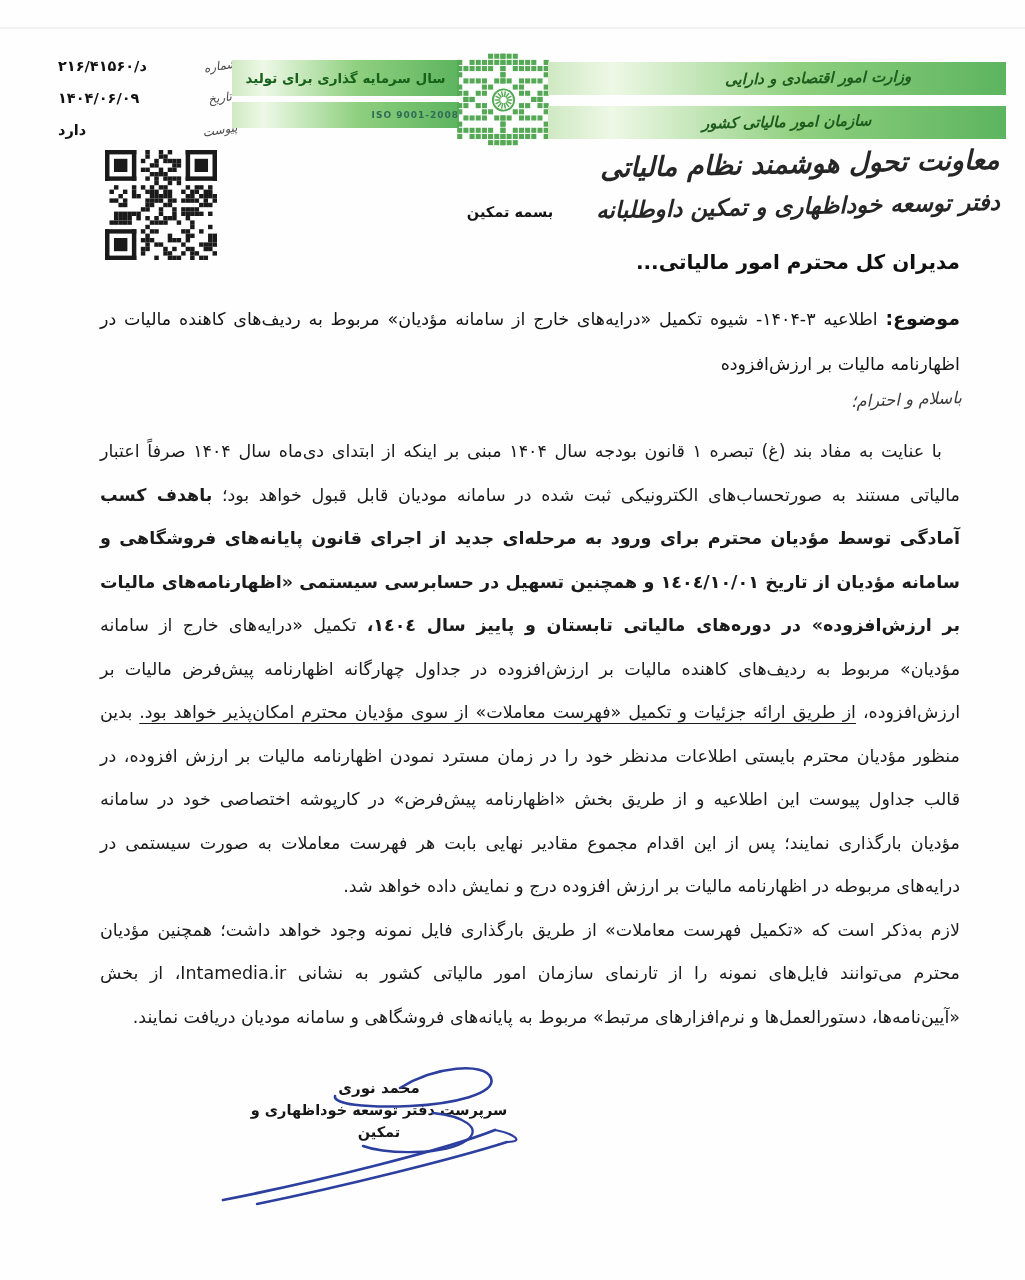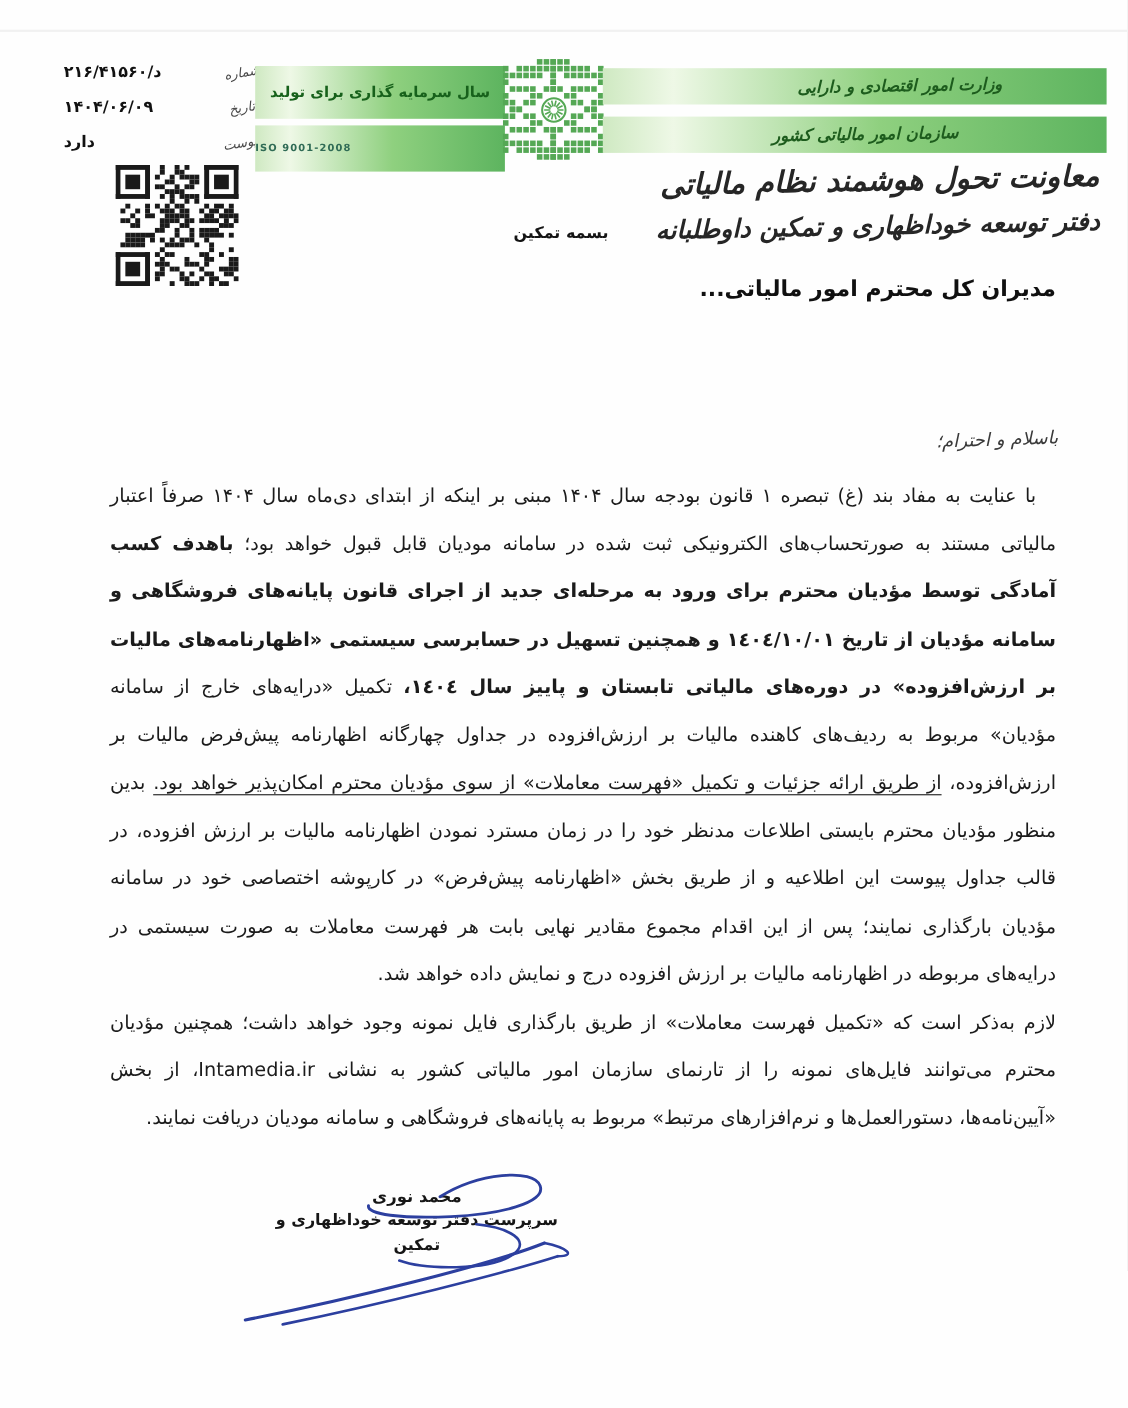--- a/index.html
+++ b/index.html
@@ -13,22 +13,22 @@
   .meta{position:absolute;left:58px;top:50px;width:188px;direction:rtl;}
   .meta-row{display:flex;align-items:center;justify-content:flex-start;height:32px;}
   .meta-label{
     width:52px;font-family:"DejaVu Serif",serif;font-style:italic;font-size:12px;
     color:#4a4a4a;transform:rotate(-9deg);text-align:center;flex:0 0 auto;
   }
   .meta-value{font-weight:bold;font-size:14.5px;color:#111;text-align:left;flex:1;direction:ltr;}
   
   .bar{background:linear-gradient(90deg,#cfe9c2 0%,#eef8e6 14%,#8fd07f 55%,#5db45f 100%);}
   .banner-left{position:absolute;left:232px;top:60px;width:227px;}
-  .banner-left .bar1{height:48px;display:flex;align-items:center;justify-content:center;}
-  .banner-left .bar2{height:42px;margin-top:6px;display:flex;align-items:center;justify-content:flex-start;}
+  .banner-left .bar1{height:36px;display:flex;align-items:center;justify-content:center;}
+  .banner-left .bar2{height:26px;margin-top:6px;display:flex;align-items:center;justify-content:flex-end;}
   .slogan{font-size:13.5px;font-weight:bold;color:#17611b;direction:rtl;}
   .iso{font-size:9px;font-weight:bold;color:#2f6b55;letter-spacing:1px;}
   .bars-right{position:absolute;left:548px;top:62px;width:458px;}
   .bars-right .bar1{height:33px;}
   .bars-right .bar2{height:33px;margin-top:11px;}
   .callig{
     position:absolute;direction:rtl;font-family:"DejaVu Serif",serif;
     font-style:italic;font-weight:bold;color:#1d5c1d;white-space:nowrap;
   }
   .callig.l1{top:7px;right:95px;font-size:15px;transform:rotate(-1deg);}
@@ -474,20 +474,23 @@
         <rect x="19" y="24" width="1" height="1" fill="#1a1a1a"></rect>
         <rect x="21" y="24" width="1" height="1" fill="#1a1a1a"></rect>
         <rect x="22" y="24" width="1" height="1" fill="#1a1a1a"></rect>
       </g>
   </svg>
 
   <div class="bismillah">بسمه تمکین</div>
 
   <div class="recipient">مدیران کل محترم امور مالیاتی...</div>
 
+  <div class="subject">
+    <span class="lbl">موضوع:</span><span> اطلاعیه ۳-۱۴۰۴- شیوه تکمیل «درایه‌های خارج از سامانه مؤدیان» مربوط به ردیف‌های کاهنده مالیات در اظهارنامه مالیات بر ارزش‌افزوده</span>
+  </div>
 
   <div class="greeting">باسلام و احترام؛</div>
 
   <div class="body-text">
     <p class="first"><span>با عنایت به مفاد بند (غ) تبصره ۱ قانون بودجه سال ۱۴۰۴ مبنی بر اینکه از ابتدای دی‌ماه سال ۱۴۰۴ صرفاً اعتبار مالیاتی مستند به صورتحساب‌های الکترونیکی ثبت شده در سامانه مودیان قابل قبول خواهد بود؛ </span><span class="b">باهدف کسب آمادگی توسط مؤدیان محترم برای ورود به مرحله‌ای جدید از اجرای قانون پایانه‌های فروشگاهی و سامانه مؤدیان از تاریخ ۱٤۰٤/۱۰/۰۱ و همچنین تسهیل در حسابرسی سیستمی «اظهارنامه‌های مالیات بر ارزش‌افزوده» در دوره‌های مالیاتی تابستان و پاییز سال ۱٤۰٤،</span><span> تکمیل «درایه‌های خارج از سامانه مؤدیان» مربوط به ردیف‌های کاهنده مالیات بر ارزش‌افزوده در جداول چهارگانه اظهارنامه پیش‌فرض مالیات بر ارزش‌افزوده، </span><span class="u">از طریق ارائه جزئیات و تکمیل «فهرست معاملات» از سوی مؤدیان محترم امکان‌پذیر خواهد بود.</span><span> بدین منظور مؤدیان محترم بایستی اطلاعات مدنظر خود را در زمان مسترد نمودن اظهارنامه مالیات بر ارزش افزوده، در قالب جداول پیوست این اطلاعیه و از طریق بخش «اظهارنامه پیش‌فرض» در کارپوشه اختصاصی خود در سامانه مؤدیان بارگذاری نمایند؛ پس از این اقدام مجموع مقادیر نهایی بابت هر فهرست معاملات به صورت سیستمی در درایه‌های مربوطه در اظهارنامه مالیات بر ارزش افزوده درج و نمایش داده خواهد شد.</span></p>
     <p><span>لازم به‌ذکر است که «تکمیل فهرست معاملات» از طریق بارگذاری فایل نمونه وجود خواهد داشت؛ همچنین مؤدیان محترم می‌توانند فایل‌های نمونه را از تارنمای سازمان امور مالیاتی کشور به نشانی </span><span class="ltr-inline">Intamedia.ir</span><span>، از بخش «آیین‌نامه‌ها، دستورالعمل‌ها و نرم‌افزارهای مرتبط» مربوط به پایانه‌های فروشگاهی و سامانه مودیان دریافت نمایند.</span></p>
   </div>
 
   <div class="sig-block">
     <div class="sig-name">محمد نوری</div>

